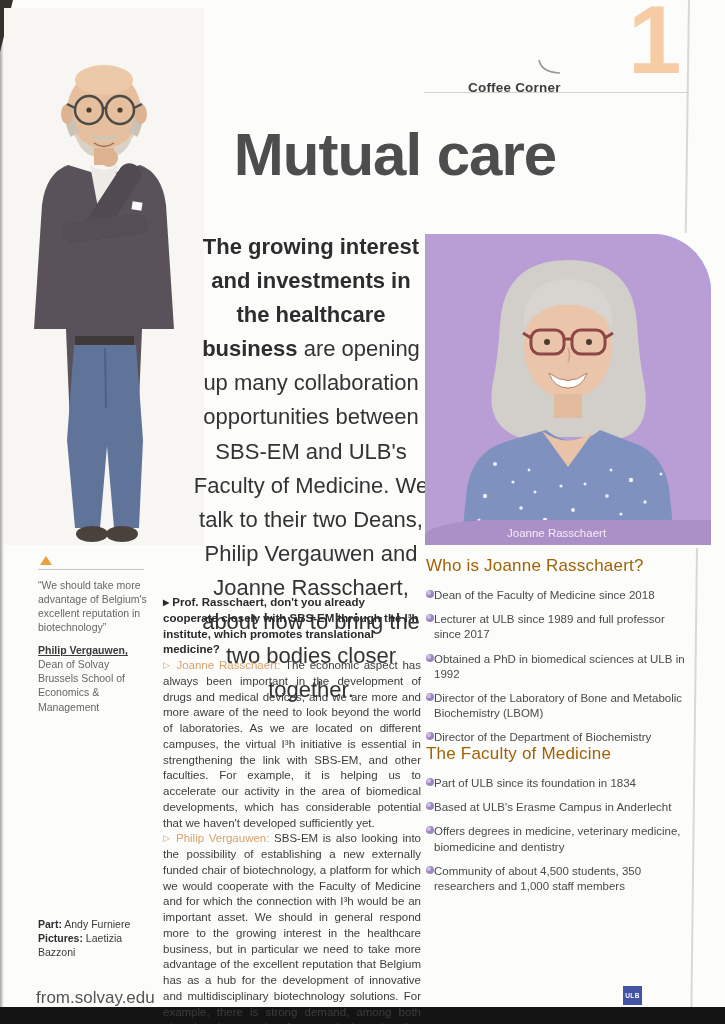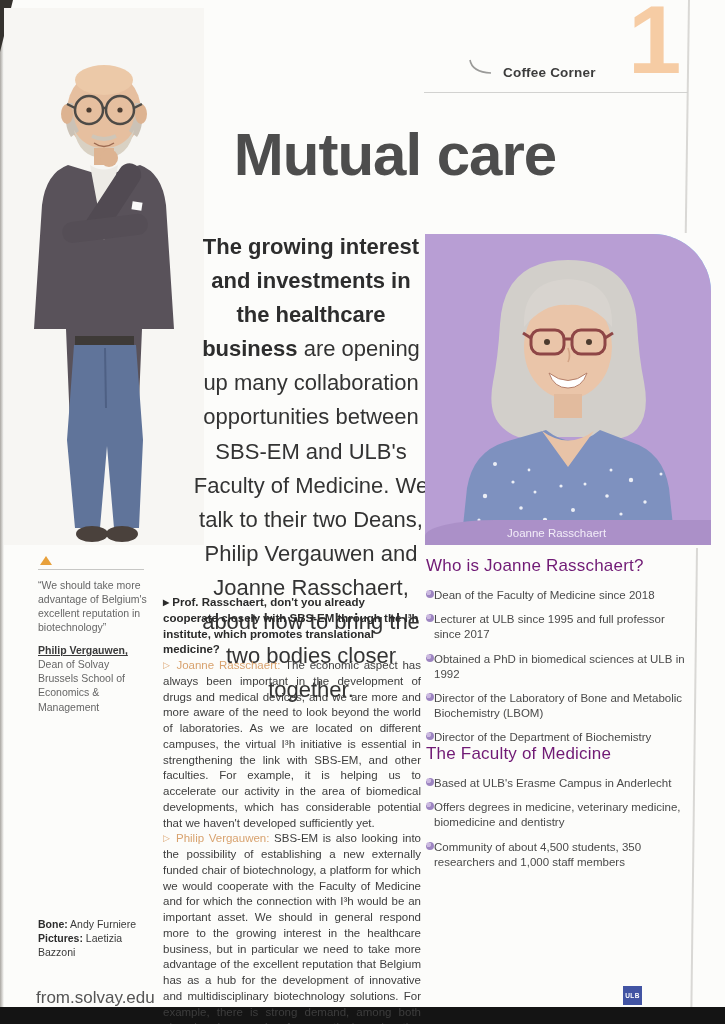--- a/index.html
+++ b/index.html
@@ -14,21 +14,21 @@
   .corner-wedge{position:absolute;left:0;top:0;width:0;height:0;
     border-top:52px solid #35322e;border-right:13px solid transparent;}
   .fold-line{position:absolute;width:2px;background:#d9d8d5;transform-origin:top left;}
   .fold-top{left:688px;top:0;height:233px;transform:rotate(0.8deg);}
   .fold-bottom{left:696px;top:548px;height:462px;transform:rotate(0.7deg);}
   .bottom-bar{position:absolute;left:0;top:1007px;width:725px;height:17px;background:#141414;}
 
   
   .corner-number{position:absolute;left:628px;top:-8px;font-size:96px;font-weight:bold;
     color:#f2a55e;opacity:.55;line-height:1;}
-  .coffee-corner{position:absolute;left:468px;top:58px;display:flex;align-items:flex-end;gap:11px;}
+  .coffee-corner{position:absolute;left:468px;top:58px;display:flex;align-items:flex-end;gap:0;flex-direction:column;}
   .coffee-corner .label{font-size:13.5px;font-weight:bold;color:#3c3c3c;letter-spacing:.2px;}
   .rule-top{position:absolute;left:424px;top:92px;width:264px;height:1px;background:#d2d2d0;}
   .page-title{position:absolute;left:195px;top:120px;width:400px;text-align:center;
     font-size:60px;font-weight:600;color:#4d4d4d;letter-spacing:-1px;}
 
   
   .photo-left{position:absolute;left:4px;top:8px;width:200px;height:537px;}
   .photo-right{position:absolute;left:425px;top:234px;width:286px;height:311px;
     background:#7dd3fc;border-top-right-radius:58px;overflow:hidden;}
   .photo-right .caption-band{position:absolute;left:0;right:0;bottom:0;height:25px;
@@ -54,21 +54,21 @@
   .article-col p{margin:0;}
   .marker-solid{color:#2a2a2a;font-size:8px;vertical-align:1px;}
   .marker-open{color:#dca673;font-size:9px;vertical-align:1px;}
   .speaker{color:#d8a26e;}
   .cont-arrow{color:#e8953f;font-weight:bold;}
 
   
   .info-col{position:absolute;left:426px;width:264px;}
   .who-col{top:556px;}
   .faculty-col{top:744px;}
-  .info-heading{font-size:17px;font-weight:400;color:#701a75;letter-spacing:.2px;margin:0 0 12px 0;}
+  .info-heading{font-size:17px;font-weight:400;color:#a16207;letter-spacing:.2px;margin:0 0 12px 0;}
   .info-list{list-style:none;margin:0;padding:0;}
   .info-list li{display:flex;margin-bottom:9px;font-size:11.5px;line-height:1.32;color:#4a4a4a;}
   .bullet{flex:0 0 8px;width:8px;height:8px;border-radius:50%;margin-top:2px;
     background:radial-gradient(circle at 35% 35%, #cbb9e0 0 32%, #9d85c1 33%);}
 
   
   .credits{position:absolute;left:38px;top:918px;width:120px;font-size:10.5px;line-height:1.32;color:#3a3a3a;}
   .credits b{color:#2d2d2d;}
   .footer-url{position:absolute;left:36px;top:988px;font-size:17px;color:#555;}
   .ulb-logo{position:absolute;left:623px;top:986px;width:19px;height:19px;background:#4254a3;
@@ -221,21 +221,21 @@
 
   <div class="info-col who-col">
     <h2 class="info-heading">Who is Joanne Rasschaert?</h2>
     <ul class="info-list">
       <li>
           <span class="bullet"></span>
           <span>Dean of the Faculty of Medicine since 2018</span>
         </li>
       <li>
           <span class="bullet"></span>
-          <span>Lecturer at ULB since 1995 and full professor since 2017</span>
+          <span>Lecturer at ULB since 1989 and full professor since 2017</span>
         </li>
       <li>
           <span class="bullet"></span>
           <span>Obtained a PhD in biomedical sciences at ULB in 1992</span>
         </li>
       <li>
           <span class="bullet"></span>
           <span>Director of the Laboratory of Bone and Metabolic Biochemistry (LBOM)</span>
         </li>
       <li>
@@ -243,36 +243,40 @@
           <span>Director of the Department of Biochemistry</span>
         </li>
     </ul>
   </div>
 
   <div class="info-col faculty-col">
     <h2 class="info-heading">The Faculty of Medicine</h2>
     <ul class="info-list">
       <li>
           <span class="bullet"></span>
+          <span>Part of ULB since its foundation in 1834</span>
+        </li>
+      <li>
+          <span class="bullet"></span>
           <span>Based at ULB's Erasme Campus in Anderlecht</span>
         </li>
       <li>
           <span class="bullet"></span>
           <span>Offers degrees in medicine, veterinary medicine, biomedicine and dentistry</span>
         </li>
       <li>
           <span class="bullet"></span>
           <span>Community of about 4,500 students, 350 researchers and 1,000 staff members</span>
         </li>
     </ul>
   </div>
 
   <div class="credits">
     <div>
-      <b>Bone:</b>
+      <b>Part:</b>
       <span>Andy Furniere</span>
     </div>
     <div>
       <b>Pictures:</b>
       <span>Laetizia Bazzoni</span>
     </div>
   </div>
 
   <div class="footer-url">from.solvay.edu</div>
   <div class="ulb-logo">ULB</div>

